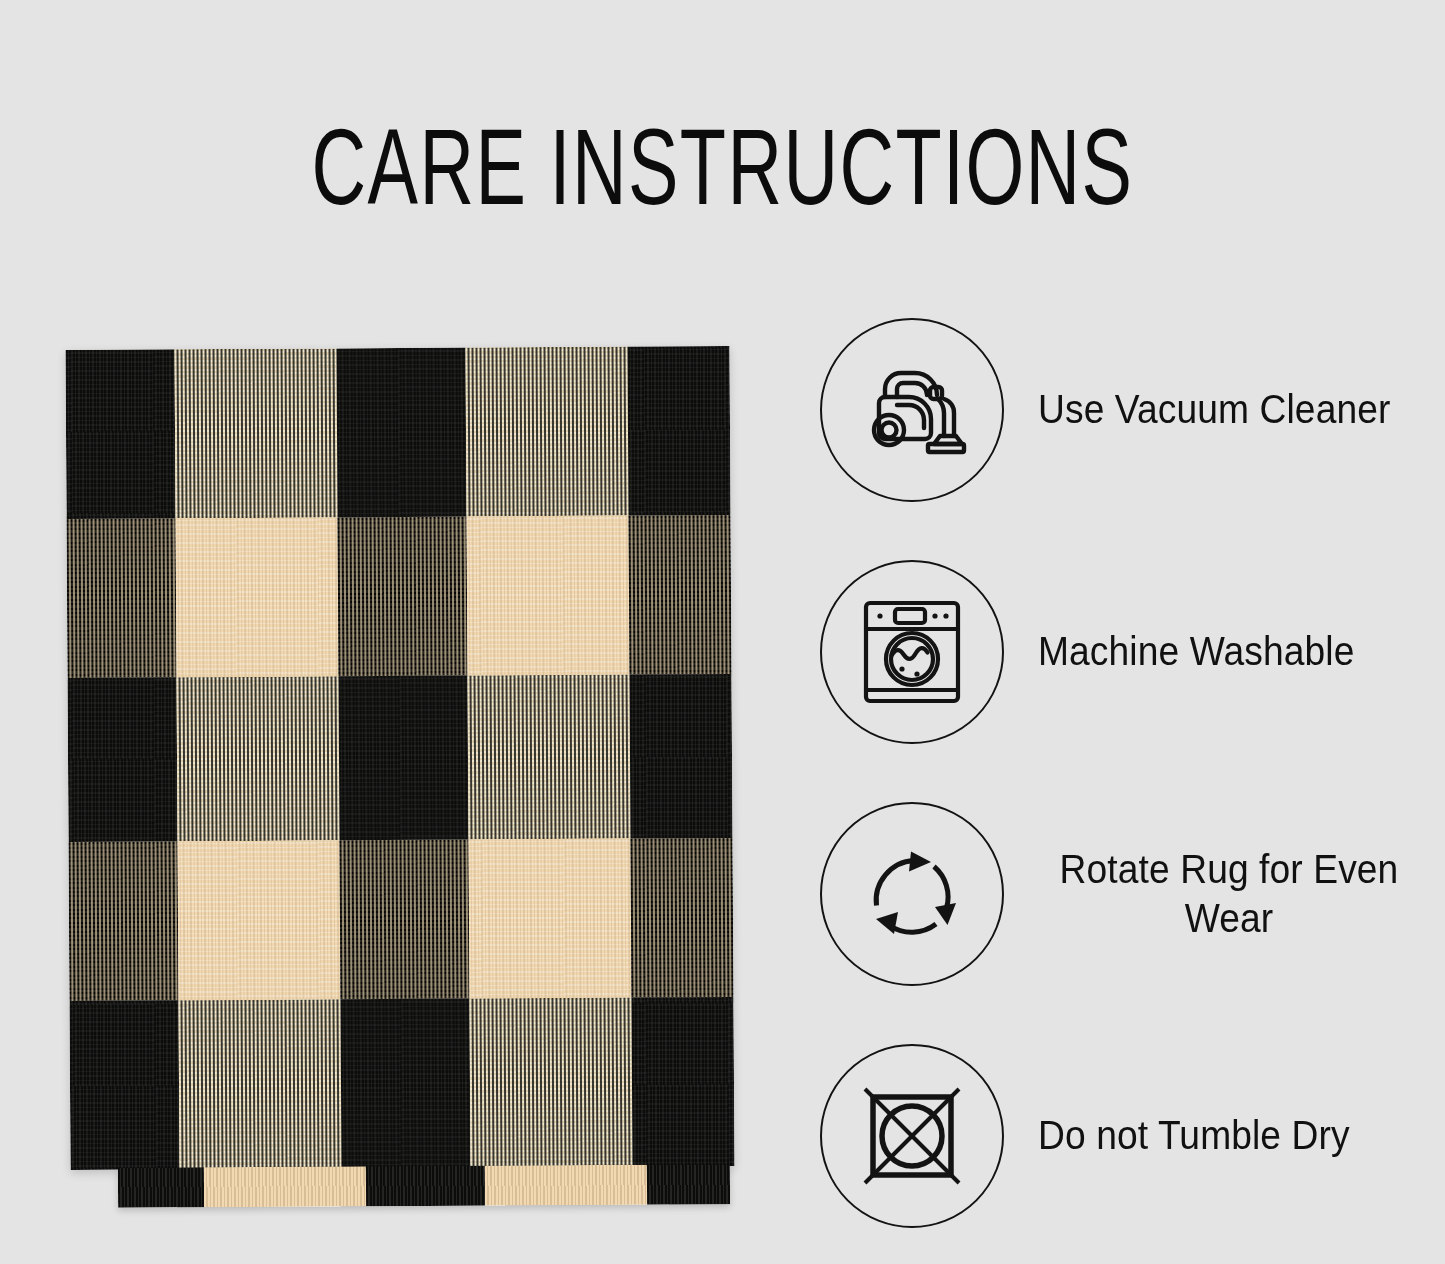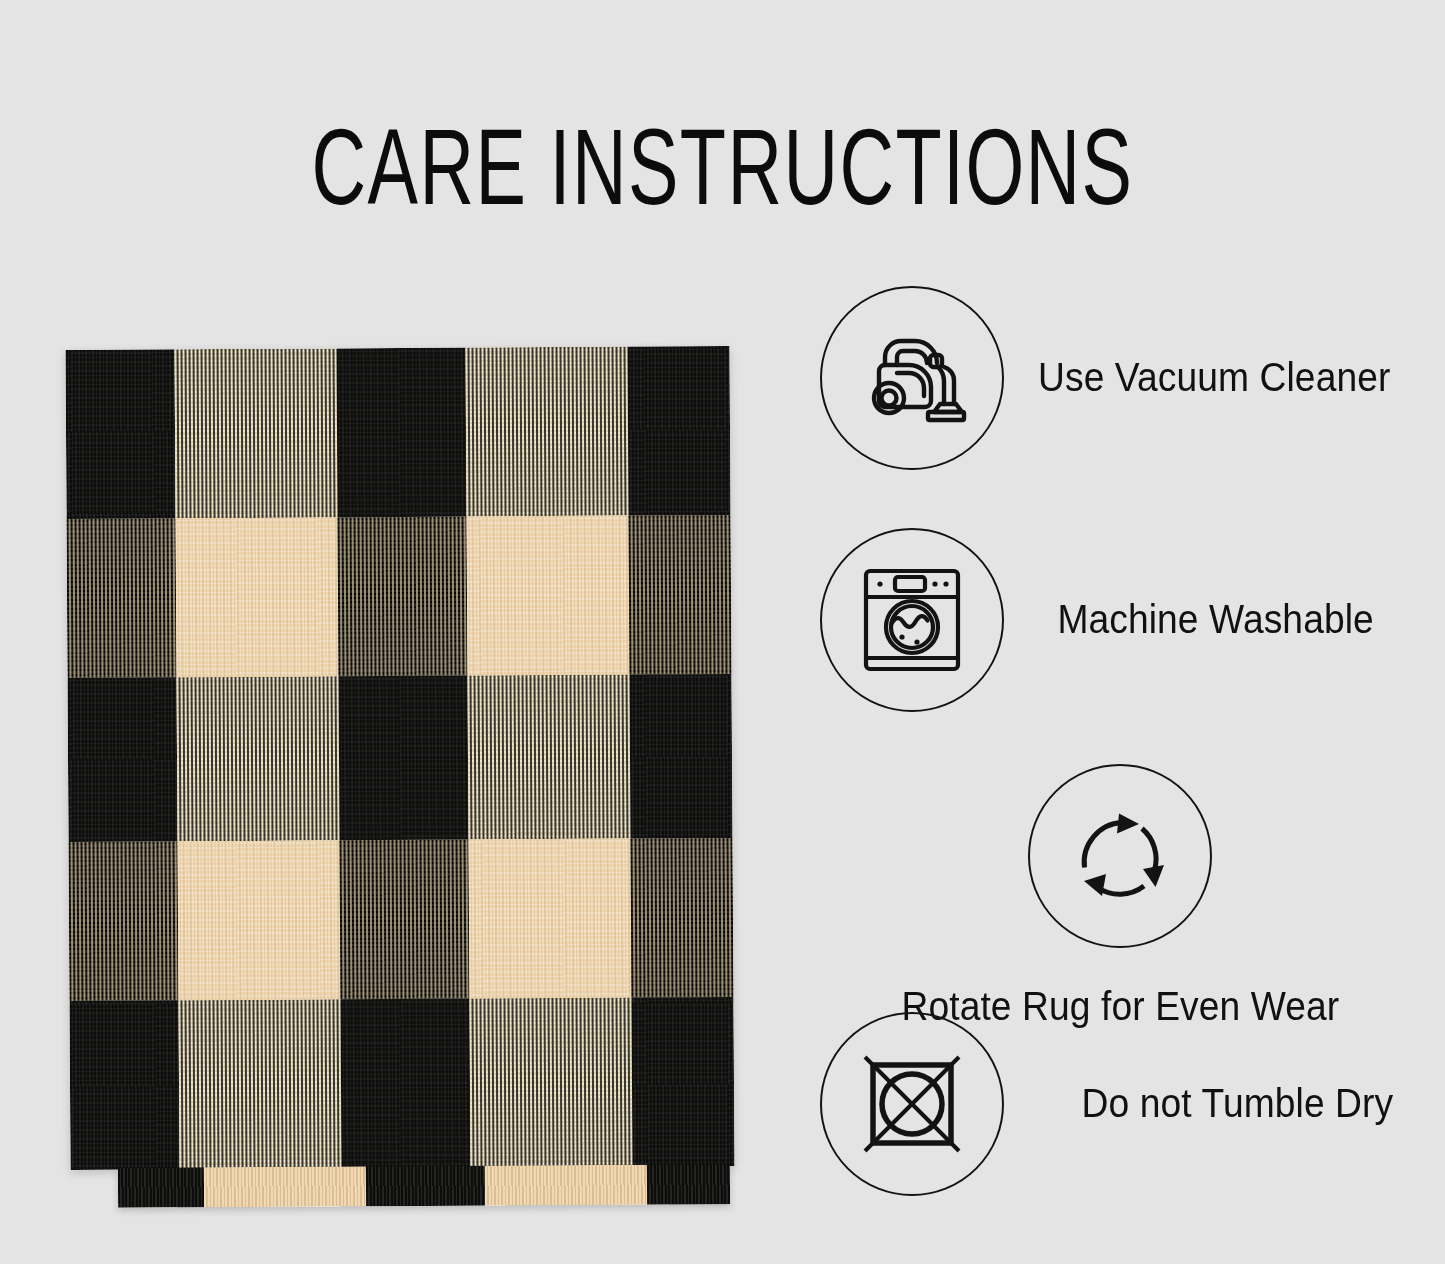--- a/index.html
+++ b/index.html
@@ -172,36 +172,36 @@
       repeating-linear-gradient(90deg,
         rgba(120,95,55,0.00) 0px,
         rgba(120,95,55,0.00) 2px,
         rgba(120,95,55,0.22) 2px,
         rgba(120,95,55,0.22) 3.5px);
   }
 
   
   #list {
     position:absolute;
-    left:820px; top:280px;
+    left:820px; top:312px;
     width:600px; height:920px;
   }
 
   .row {
     position:absolute;
     left:0;
     width:600px;
     display:flex;
     align-items:center;
     gap:34px;
   }
   .row-0 { top:0px;   height:195px; }
-  .row-1 { top:242px; height:195px;text-align:center; }
-  .row-2 { top:484px; height:195px;flex-direction:column; }
-  .row-3 { top:726px; height:195px;text-align:right; }
+  .row-1 { top:242px; height:195px; }
+  .row-2 { top:484px; height:195px; }
+  .row-3 { top:726px; height:195px; }
 
   .badge {
     flex:0 0 auto;
     width:184px; height:184px;
     border:2px solid #131313;
     border-radius:50%;
     display:flex;
     align-items:center;
     justify-content:center;
     background:transparent;

